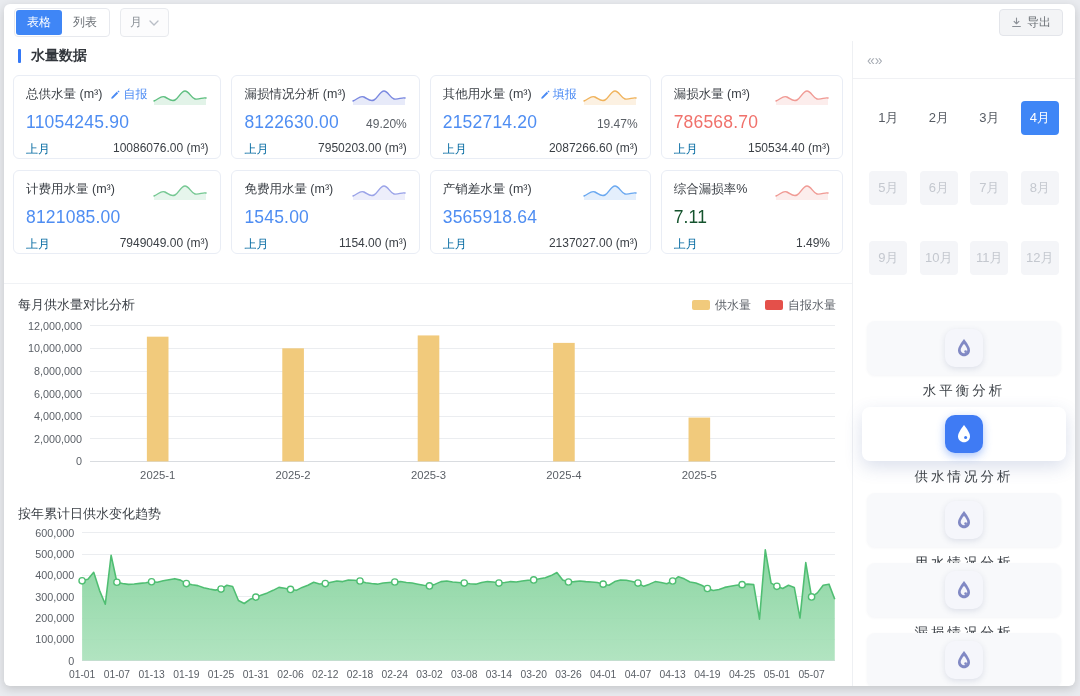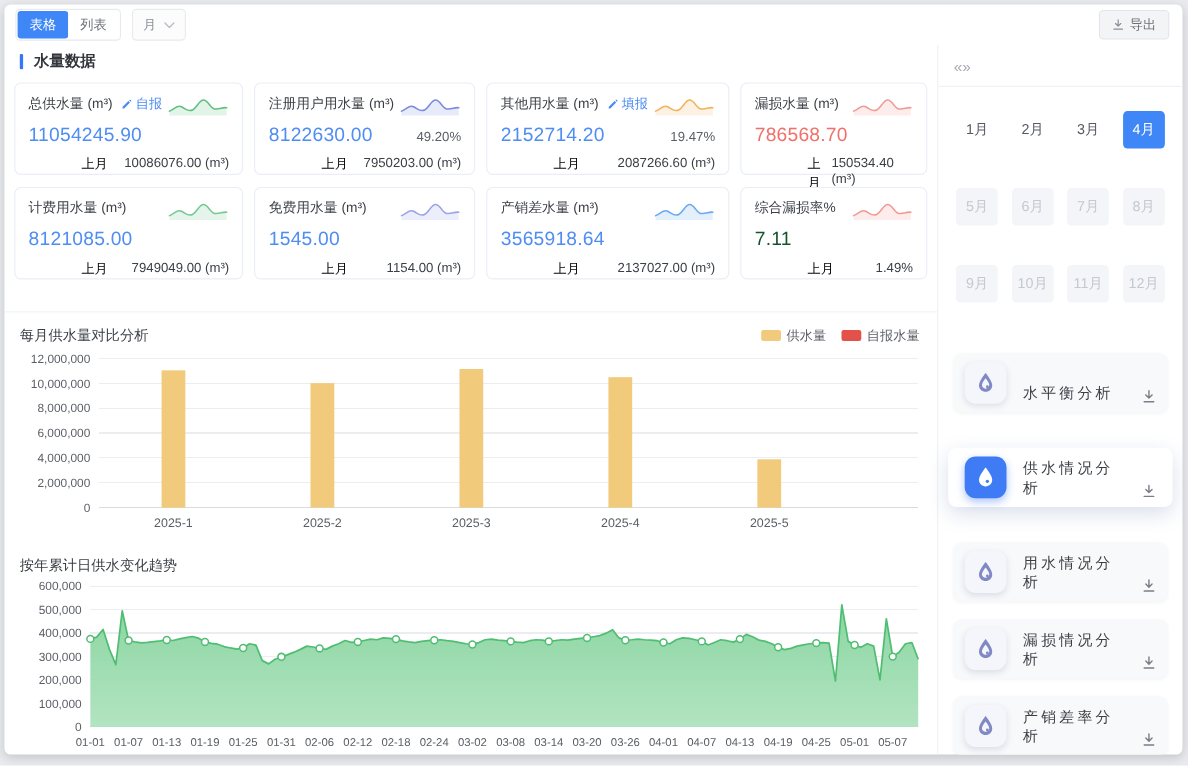--- a/index.html
+++ b/index.html
@@ -33,42 +33,42 @@
   .cards{display:grid;grid-template-columns:repeat(4,1fr);gap:11px 10px;padding:0 9px;}
   .card{border:1px solid #e9edf5;border-radius:6px;height:84px;padding:10px 12px 8px;box-sizing:border-box;background:#fff;}
   .card-head{display:flex;align-items:flex-start;gap:5px;height:20px;}
   .card-title{font-size:12.5px;color:#3a3f45;white-space:nowrap;}
   .card-link{display:flex;align-items:center;gap:2px;font-size:12px;color:#4a8af4;cursor:pointer;margin-left:3px;white-space:nowrap;}
   .card-spark{margin-left:auto;flex:none;}
   .card-value-row{display:flex;align-items:baseline;margin-top:6px;height:21px;}
   .card-value{font-size:17.5px;letter-spacing:.2px;}
   .card-pct{margin-left:auto;font-size:12px;color:#5a5f66;}
   .card-foot{display:flex;margin-top:8px;font-size:12px;}
-  .prev-label{color:#000000;margin-left:48px;}
+  .prev-label{color:#0369a1;}
   .prev-value{margin-left:auto;color:#3a3f45;}
   .hr-divider{height:1px;background:#f0f2f5;margin-top:29px;flex:none;}
   
   .chart-head{display:flex;align-items:center;padding:12px 16px 2px 14px;}
   .chart-title{font-size:13px;color:#3a3f45;}
   .legend{margin-left:auto;display:flex;gap:14px;align-items:center;}
   .legend-item{display:flex;gap:5px;align-items:center;font-size:12px;color:#5a5f66;}
   .legend-swatch{width:18px;height:10px;border-radius:2px;}
   svg.chart{display:block;}
   svg text{font-family:"Liberation Sans",sans-serif;}
   
   .cal-head{height:27px;flex:none;display:flex;align-items:center;padding:5px 14px;border-bottom:1px solid #f0f1f4;}
   .cal-nav{color:#a6abb3;font-size:14px;cursor:pointer;line-height:1;}
   .cal-year{flex:1;text-align:center;font-size:15px;color:#32363c;}
   .cal-grid{display:grid;grid-template-columns:repeat(4,1fr);row-gap:36px;padding:22px 10px 24px;justify-items:center;}
   .cal-month{width:38px;height:34px;line-height:34px;text-align:center;font-size:13px;color:#565b63;border-radius:4px;cursor:pointer;}
   .cal-month.active{background:#3f86f6;color:#fff;}
   .cal-month.disabled{background:#f4f5f8;color:#c4c8cf;cursor:default;}
   
   .analysis{padding:18px 14px;display:flex;flex-direction:column;gap:16px;margin-top:4px;}
-  .ana-item{display:flex;align-items:flex-end;gap:15px;background:#f8f9fb;border-radius:8px;padding:8px 10px;height:54px;box-sizing:border-box;cursor:pointer;box-shadow:0 1px 3px rgba(40,60,100,.05);}
+  .ana-item{display:flex;align-items:center;gap:15px;background:#f8f9fb;border-radius:8px;padding:8px 10px;height:54px;box-sizing:border-box;cursor:pointer;box-shadow:0 1px 3px rgba(40,60,100,.05);flex-direction:column;}
   .ana-item.active{background:#fff;box-shadow:0 6px 18px rgba(50,80,150,.18);margin:16px -5px;padding:8px 15px;}
   .ana-tile{width:38px;height:38px;border-radius:10px;background:#f5f6fb;box-shadow:0 2px 6px rgba(60,70,120,.14);display:flex;align-items:center;justify-content:center;flex:none;}
   .ana-item.active .ana-tile{background:#3f7bf4;box-shadow:0 3px 8px rgba(63,123,244,.45);}
   .ana-label{font-size:13.5px;color:#3a3f45;letter-spacing:3px;}
   .ana-dl{margin-left:auto;flex:none;display:flex;}
 </style>
 </head>
 <body>
 
 <div class="app">
@@ -118,21 +118,21 @@
             <div class="card-value-row">
               <span class="card-value" style="color: rgb(78, 141, 242);">11054245.90</span>
             </div>
             <div class="card-foot">
               <span class="prev-label">上月</span>
               <span class="prev-value">10086076.00 (m³)</span>
             </div>
           </div>
           <div class="card">
             <div class="card-head">
-              <span class="card-title">注册用户用水量 (m³)</span>
+              <span class="card-title">漏损情况分析 (m³)</span>
               <svg width="56" height="20" viewBox="0 0 56 20" class="card-spark">
                 <path d="M2 15 C7 13 9 9 13 11 C17 13 19 16 23 14 C27 12 29 5 33 5 C37 5 39 12 43 13 C47 14 51 11 54 12 L54 19 L2 19 Z" fill="#7a88e0" opacity="0.18"></path>
                 <path d="M2 15 C7 13 9 9 13 11 C17 13 19 16 23 14 C27 12 29 5 33 5 C37 5 39 12 43 13 C47 14 51 11 54 12" stroke="#7a88e0" stroke-width="1.4" fill="none" stroke-linecap="round"></path>
               </svg>
             </div>
             <div class="card-value-row">
               <span class="card-value" style="color: rgb(78, 141, 242);">8122630.00</span>
               <span class="card-pct">49.20%</span>
             </div>
             <div class="card-foot">

